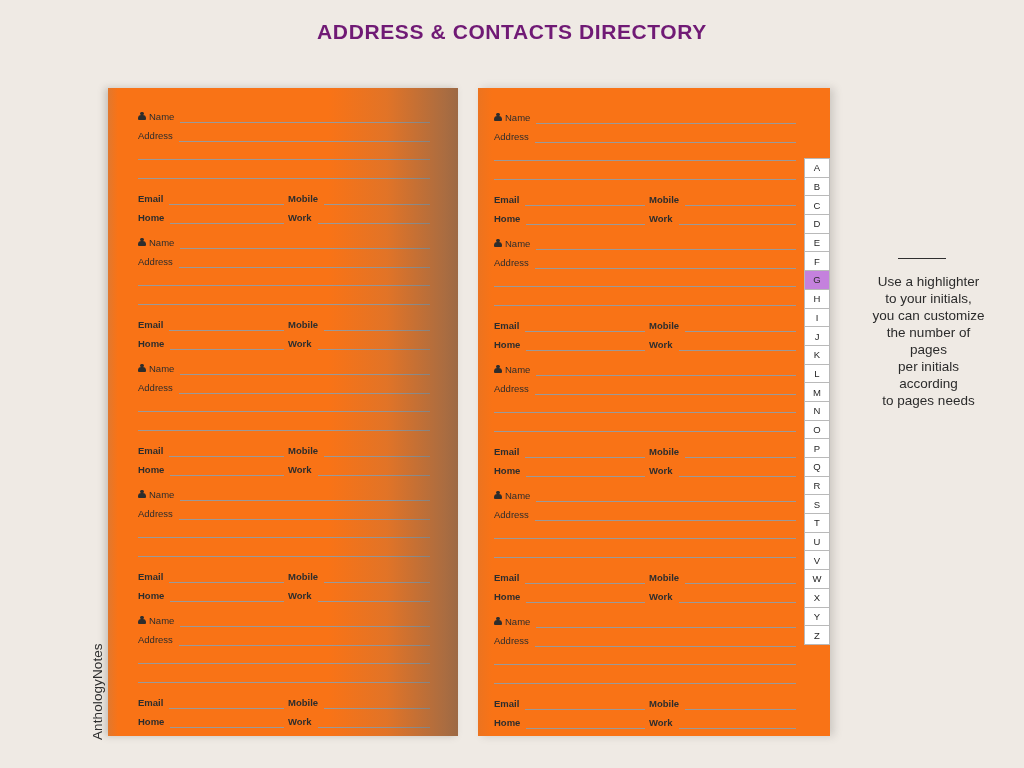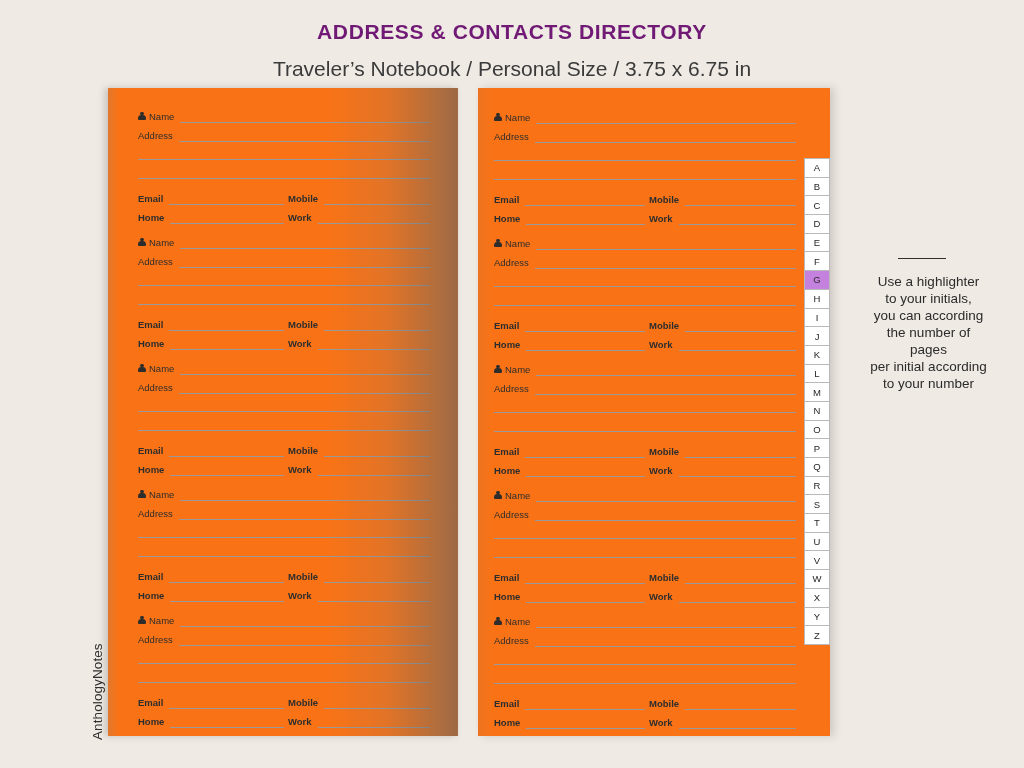--- a/index.html
+++ b/index.html
@@ -236,21 +236,20 @@
     font-size: 13.5px;
     color: #2e2e2e;
     letter-spacing: 0.1px;
   }
 </style>
 </head>
 <body>
 
 <div class="header">
   <h1 class="title">ADDRESS &amp; CONTACTS DIRECTORY</h1>
-  <p class="subtitle">Traveler’s Notebook / Personal Size / 3.75 x 6.75 in</p>
 </div>
 
 <div class="spread">
 
   <div class="page page-left">
     <div class="edge-shade"></div>
     <div class="page-inner" id="left-page-inner">
         <div class="contact-block">
           <div class="field-row">
             <div class="field-label"><span class="person-icon"><span class="head"></span><span class="body"></span></span><span>Name</span></div>
@@ -660,22 +659,22 @@
     <div class="alpha-tab">X</div>
     <div class="alpha-tab">Y</div>
     <div class="alpha-tab">Z</div>
   </div>
 
 <div class="side-note">
   <div class="note-rule"></div>
   <div class="note-text" id="note-text">
       <div>Use a highlighter</div>
       <div>to your initials,</div>
-      <div>you can according</div>
+      <div>you can customize</div>
       <div>the number of pages</div>
-      <div>per initial according</div>
-      <div>to your number</div>
+      <div>per initials according</div>
+      <div>to pages needs</div>
     </div>
 </div>
 
 <div class="watermark">
   <span>AnthologyNotes</span>
 </div>
 
 </body></html>

